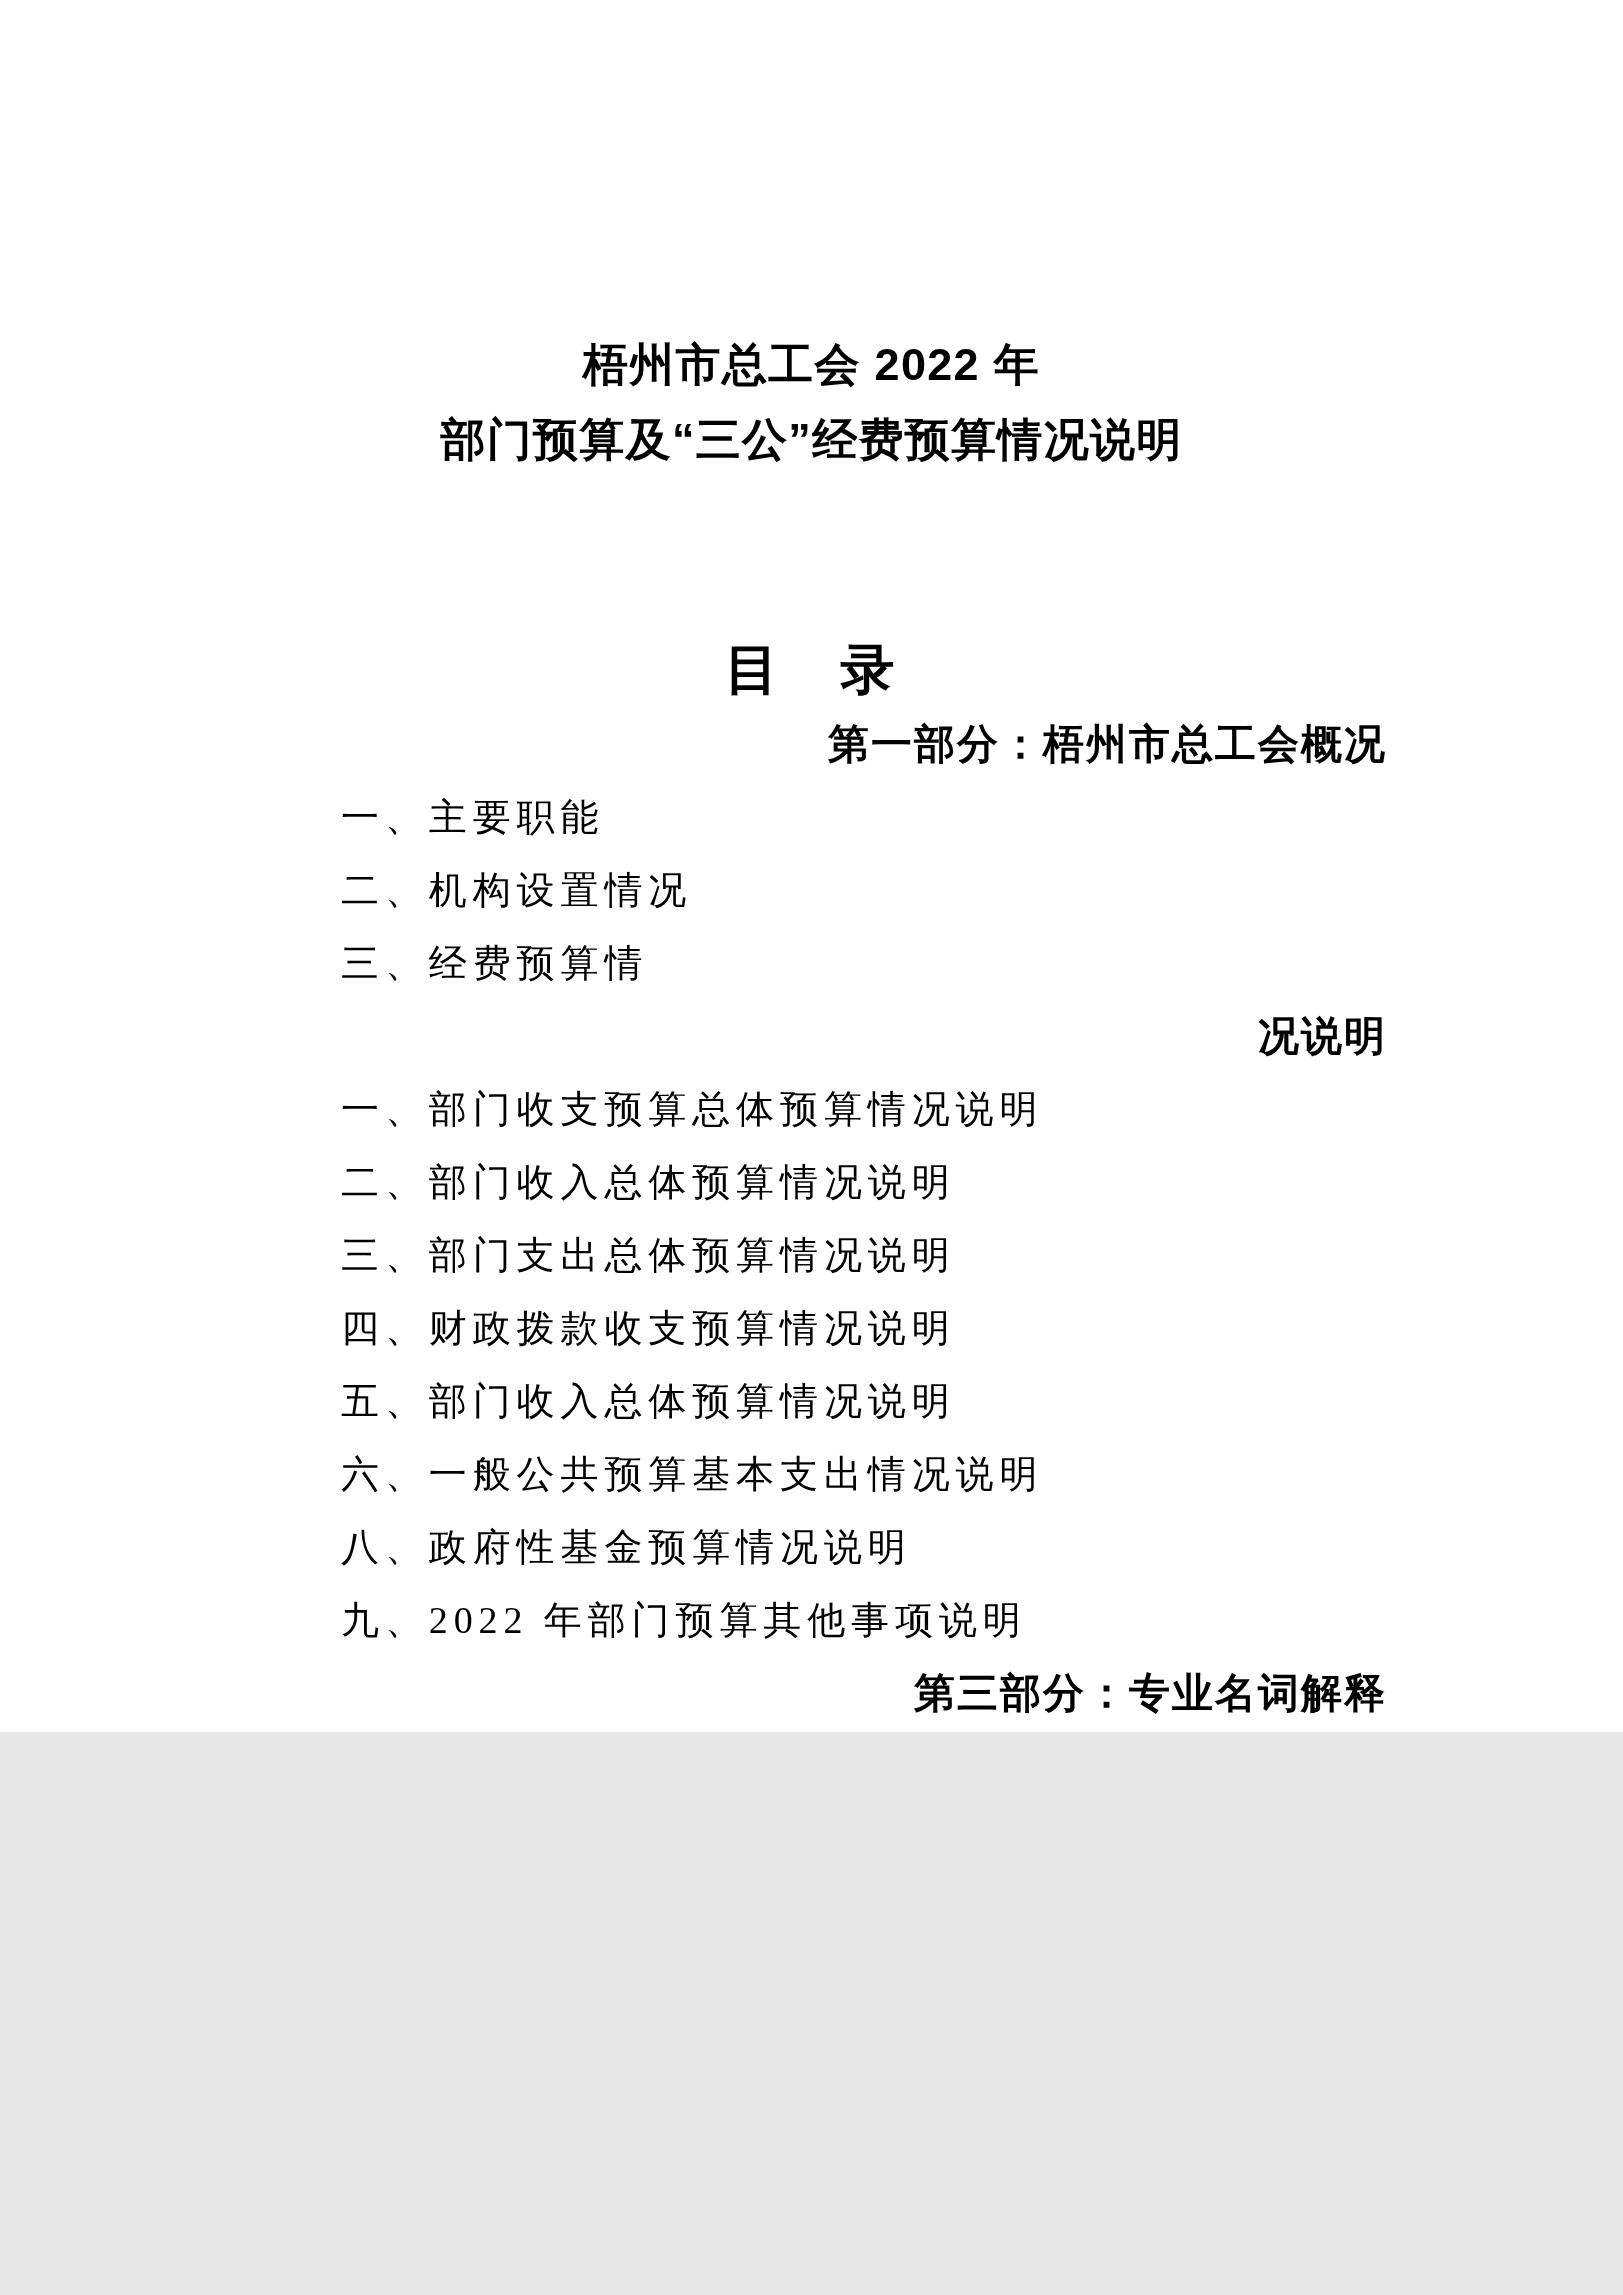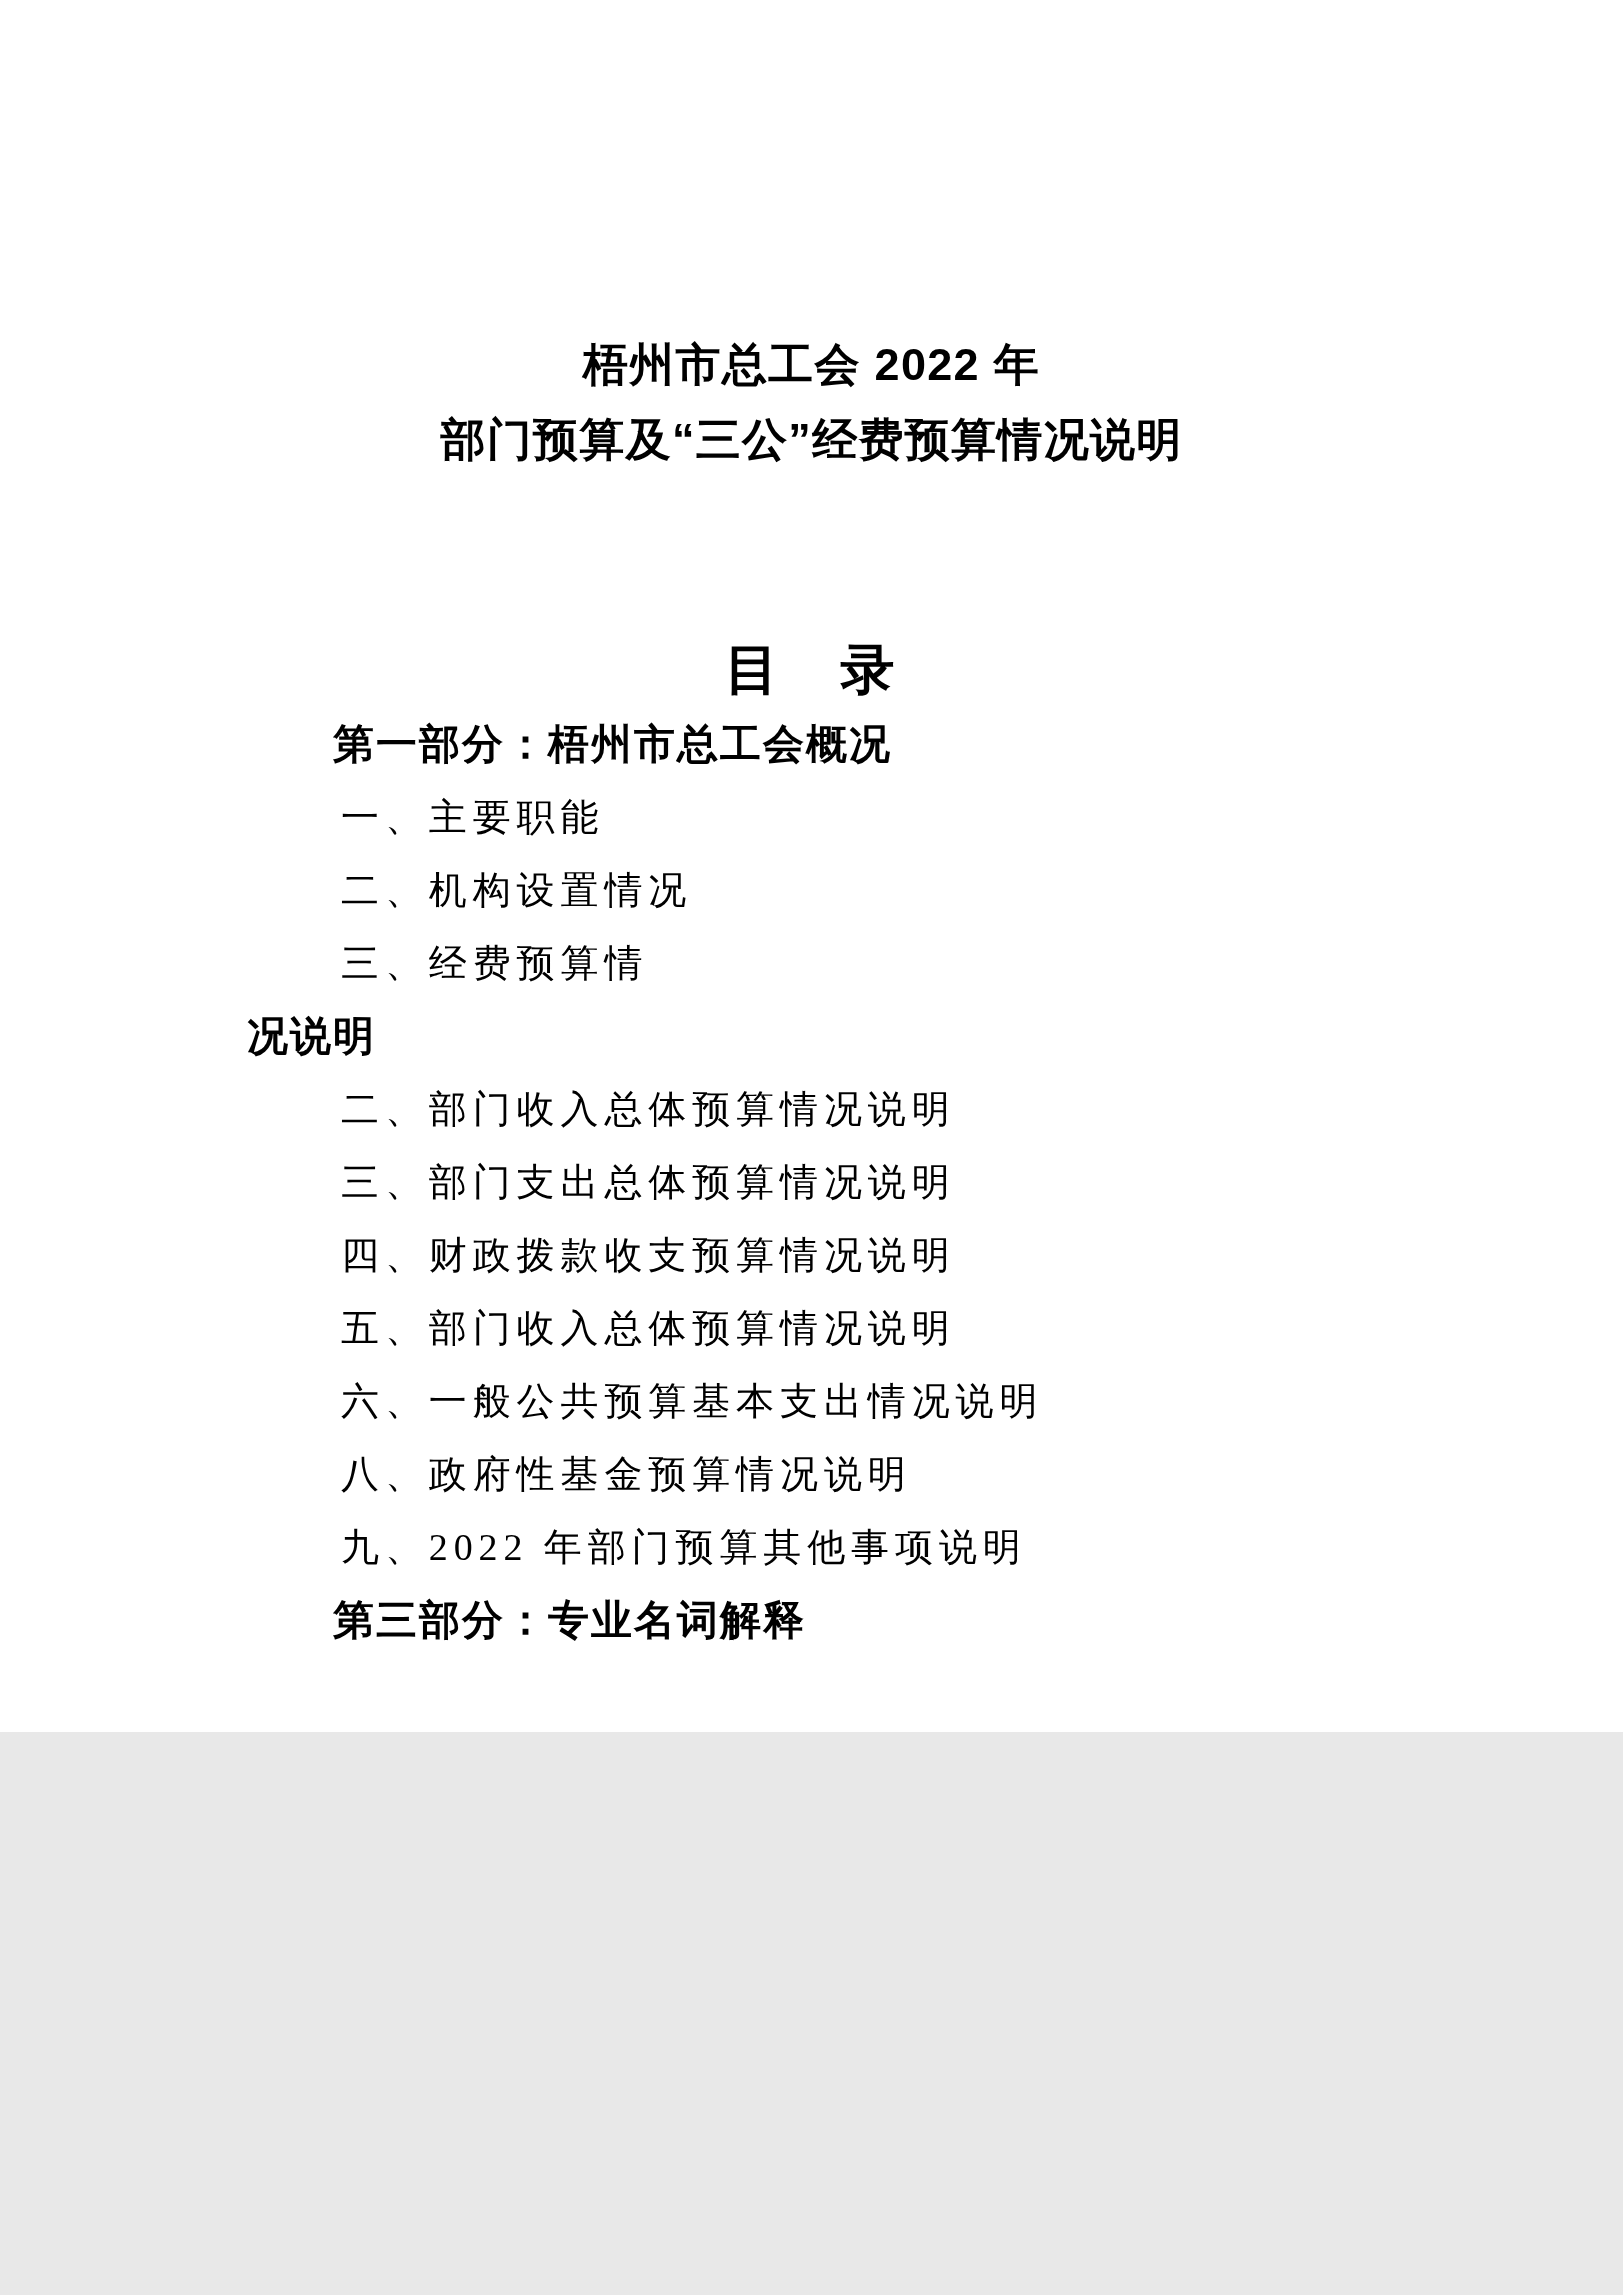--- a/index.html
+++ b/index.html
@@ -43,20 +43,21 @@
   .toc-line {
     line-height: 73px;
     white-space: nowrap;
   }
   .toc-line.part-heading {
     font-family: "Liberation Sans", sans-serif;
     font-weight: 700;
     font-size: 41px;
     letter-spacing: 2px;
     padding-left: 86px;
+    text-align: right;
   }
   .toc-line.part-heading.continuation {
     padding-left: 0;
   }
   .toc-line.item {
     font-family: "Liberation Serif", serif;
     font-weight: 400;
     font-size: 38px;
     letter-spacing: 5.9px;
     padding-left: 94px;
@@ -83,20 +84,21 @@
   </div>
 
   <div class="toc-heading">目　录</div>
 
   <div class="toc">
     <div class="toc-line part-heading">第一部分：梧州市总工会概况</div>
     <div class="toc-line item">一、主要职能</div>
     <div class="toc-line item">二、机构设置情况</div>
     <div class="toc-line item">三、经费预算情</div>
     <div class="toc-line part-heading continuation">况说明</div>
+    <div class="toc-line item">一、部门收支预算总体预算情况说明</div>
     <div class="toc-line item">二、部门收入总体预算情况说明</div>
     <div class="toc-line item">三、部门支出总体预算情况说明</div>
     <div class="toc-line item">四、财政拨款收支预算情况说明</div>
     <div class="toc-line item">五、部门收入总体预算情况说明</div>
     <div class="toc-line item">六、一般公共预算基本支出情况说明</div>
     <div class="toc-line item">八、政府性基金预算情况说明</div>
     <div class="toc-line item">九、2022 年部门预算其他事项说明</div>
     <div class="toc-line part-heading">第三部分：专业名词解释</div>
   </div>
 

